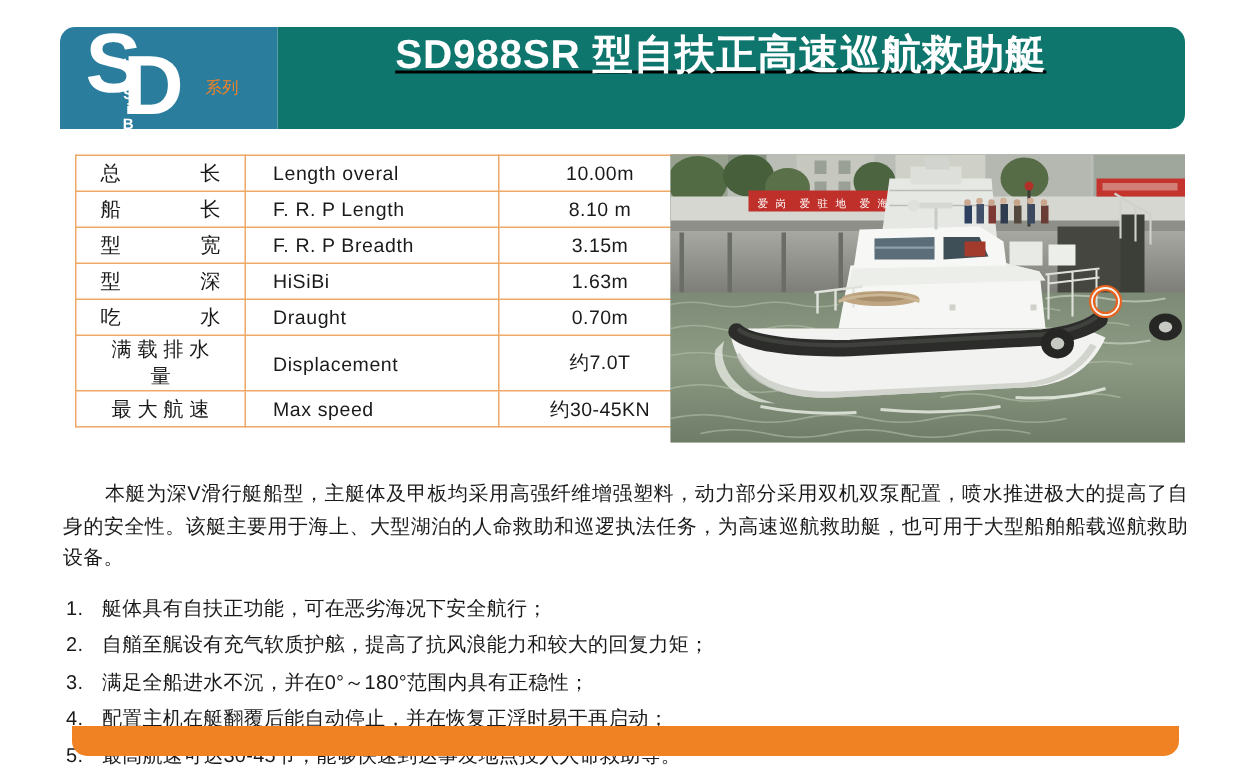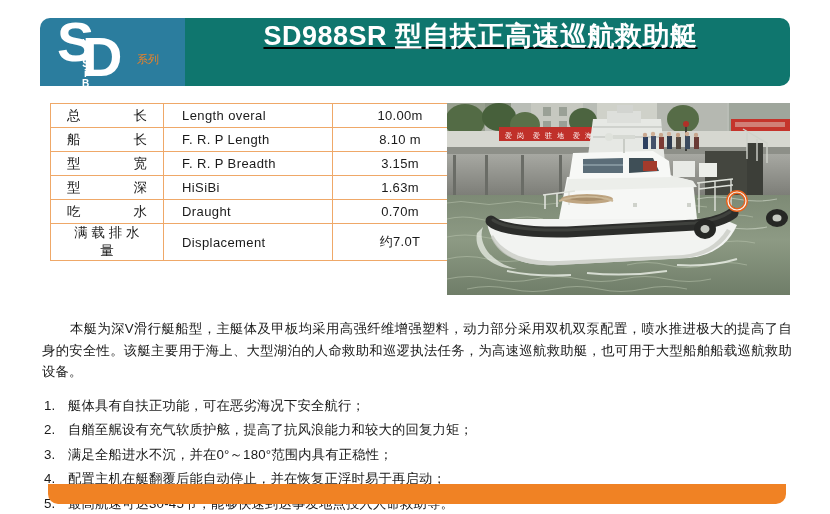--- a/index.html
+++ b/index.html
@@ -286,20 +286,29 @@
       <tr>
         <td class="col-cn">
           <div class="cn-label wide">
               <span>满 载 排 水 量</span>
             </div>
         </td>
         <td class="col-en">Displacement</td>
         <td class="col-val">约7.0T</td>
       </tr>
 
+      <tr>
+        <td class="col-cn">
+          <div class="cn-label wide">
+              <span>最 大 航 速</span>
+            </div>
+        </td>
+        <td class="col-en">Max speed</td>
+        <td class="col-val">约30-45KN</td>
+      </tr>
 
 
     </tbody>
   </table>
 
   <div class="photo">
     <svg width="343" height="192" viewBox="0 0 343 192" xmlns="http://www.w3.org/2000/svg">
       <defs>
         <linearGradient id="waterGrad" x1="0" y1="0" x2="0" y2="1">
           <stop offset="0%" stop-color="#7d8a75"></stop>

